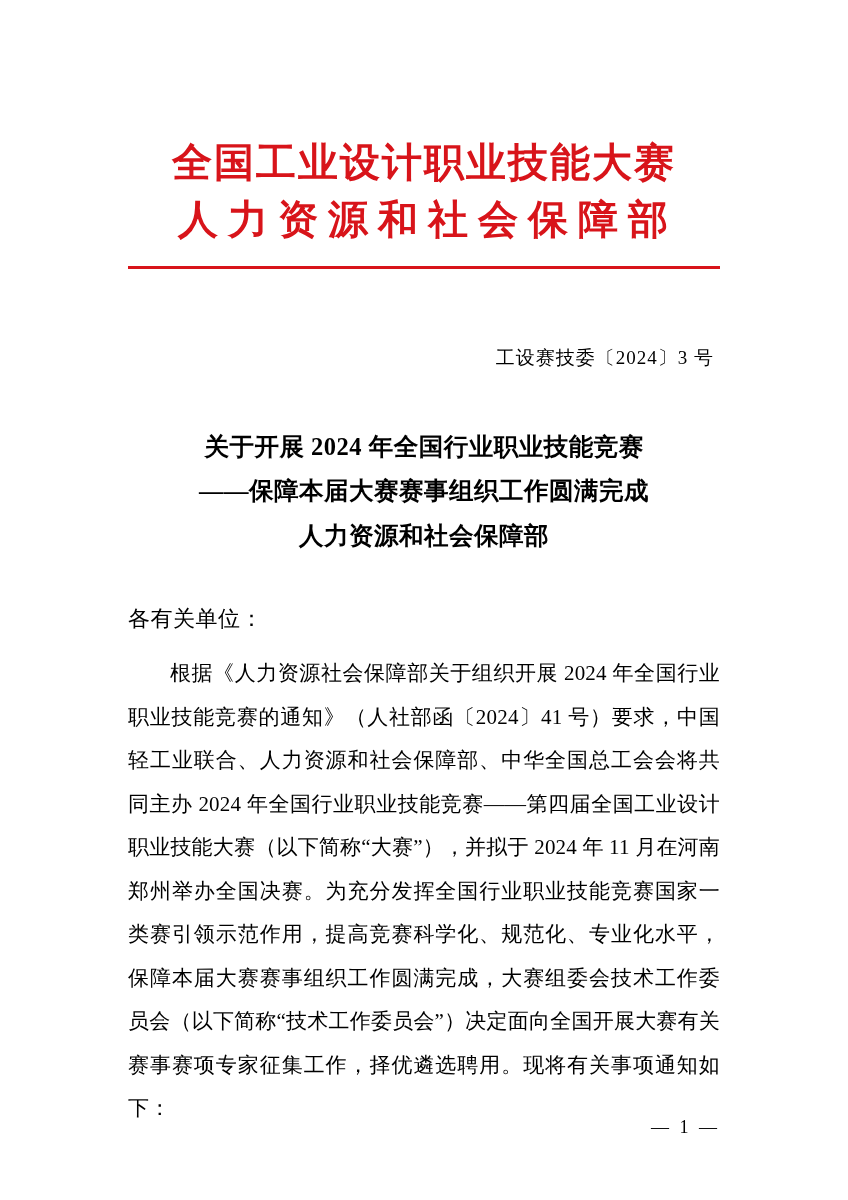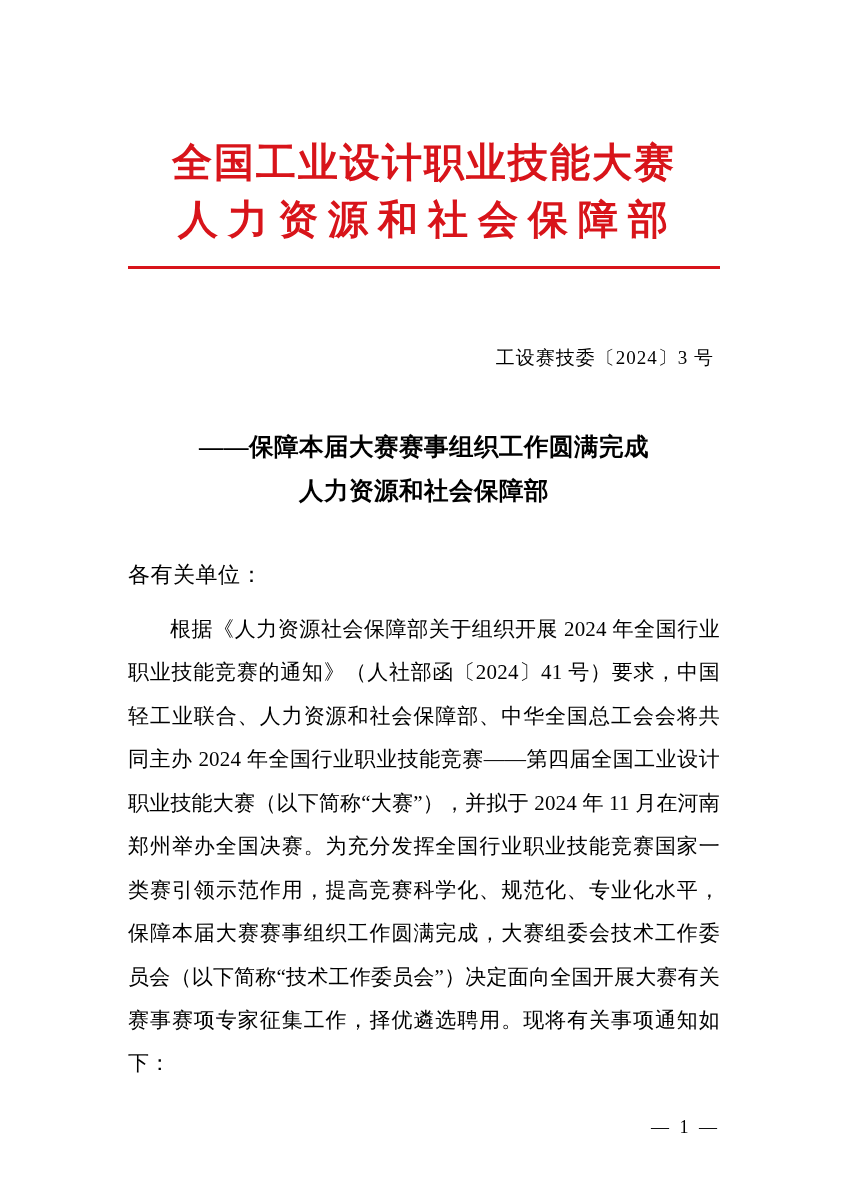--- a/index.html
+++ b/index.html
@@ -99,20 +99,21 @@
 
   <div class="letterhead">
     <div class="letterhead-line first">全国工业设计职业技能大赛</div>
     <div class="letterhead-line second">人力资源和社会保障部</div>
     <div class="redrule"></div>
   </div>
 
   <div class="docnumber">工设赛技委〔2024〕3 号</div>
 
   <div class="title">
+    <div>关于开展 2024 年全国行业职业技能竞赛</div>
     <div>——保障本届大赛赛事组织工作圆满完成</div>
     <div>人力资源和社会保障部</div>
   </div>
 
   <div class="salutation">各有关单位：</div>
 
   <div class="para">根据《人力资源社会保障部关于组织开展 2024 年全国行业职业技能竞赛的通知》（人社部函〔2024〕41 号）要求，中国轻工业联合、人力资源和社会保障部、中华全国总工会会将共同主办 2024 年全国行业职业技能竞赛——第四届全国工业设计职业技能大赛（以下简称“大赛”），并拟于 2024 年 11 月在河南郑州举办全国决赛。为充分发挥全国行业职业技能竞赛国家一类赛引领示范作用，提高竞赛科学化、规范化、专业化水平，保障本届大赛赛事组织工作圆满完成，大赛组委会技术工作委员会（以下简称“技术工作委员会”）决定面向全国开展大赛有关赛事赛项专家征集工作，择优遴选聘用。现将有关事项通知如下：</div>
 
   <div class="pagefoot">— 1 —</div>
 

